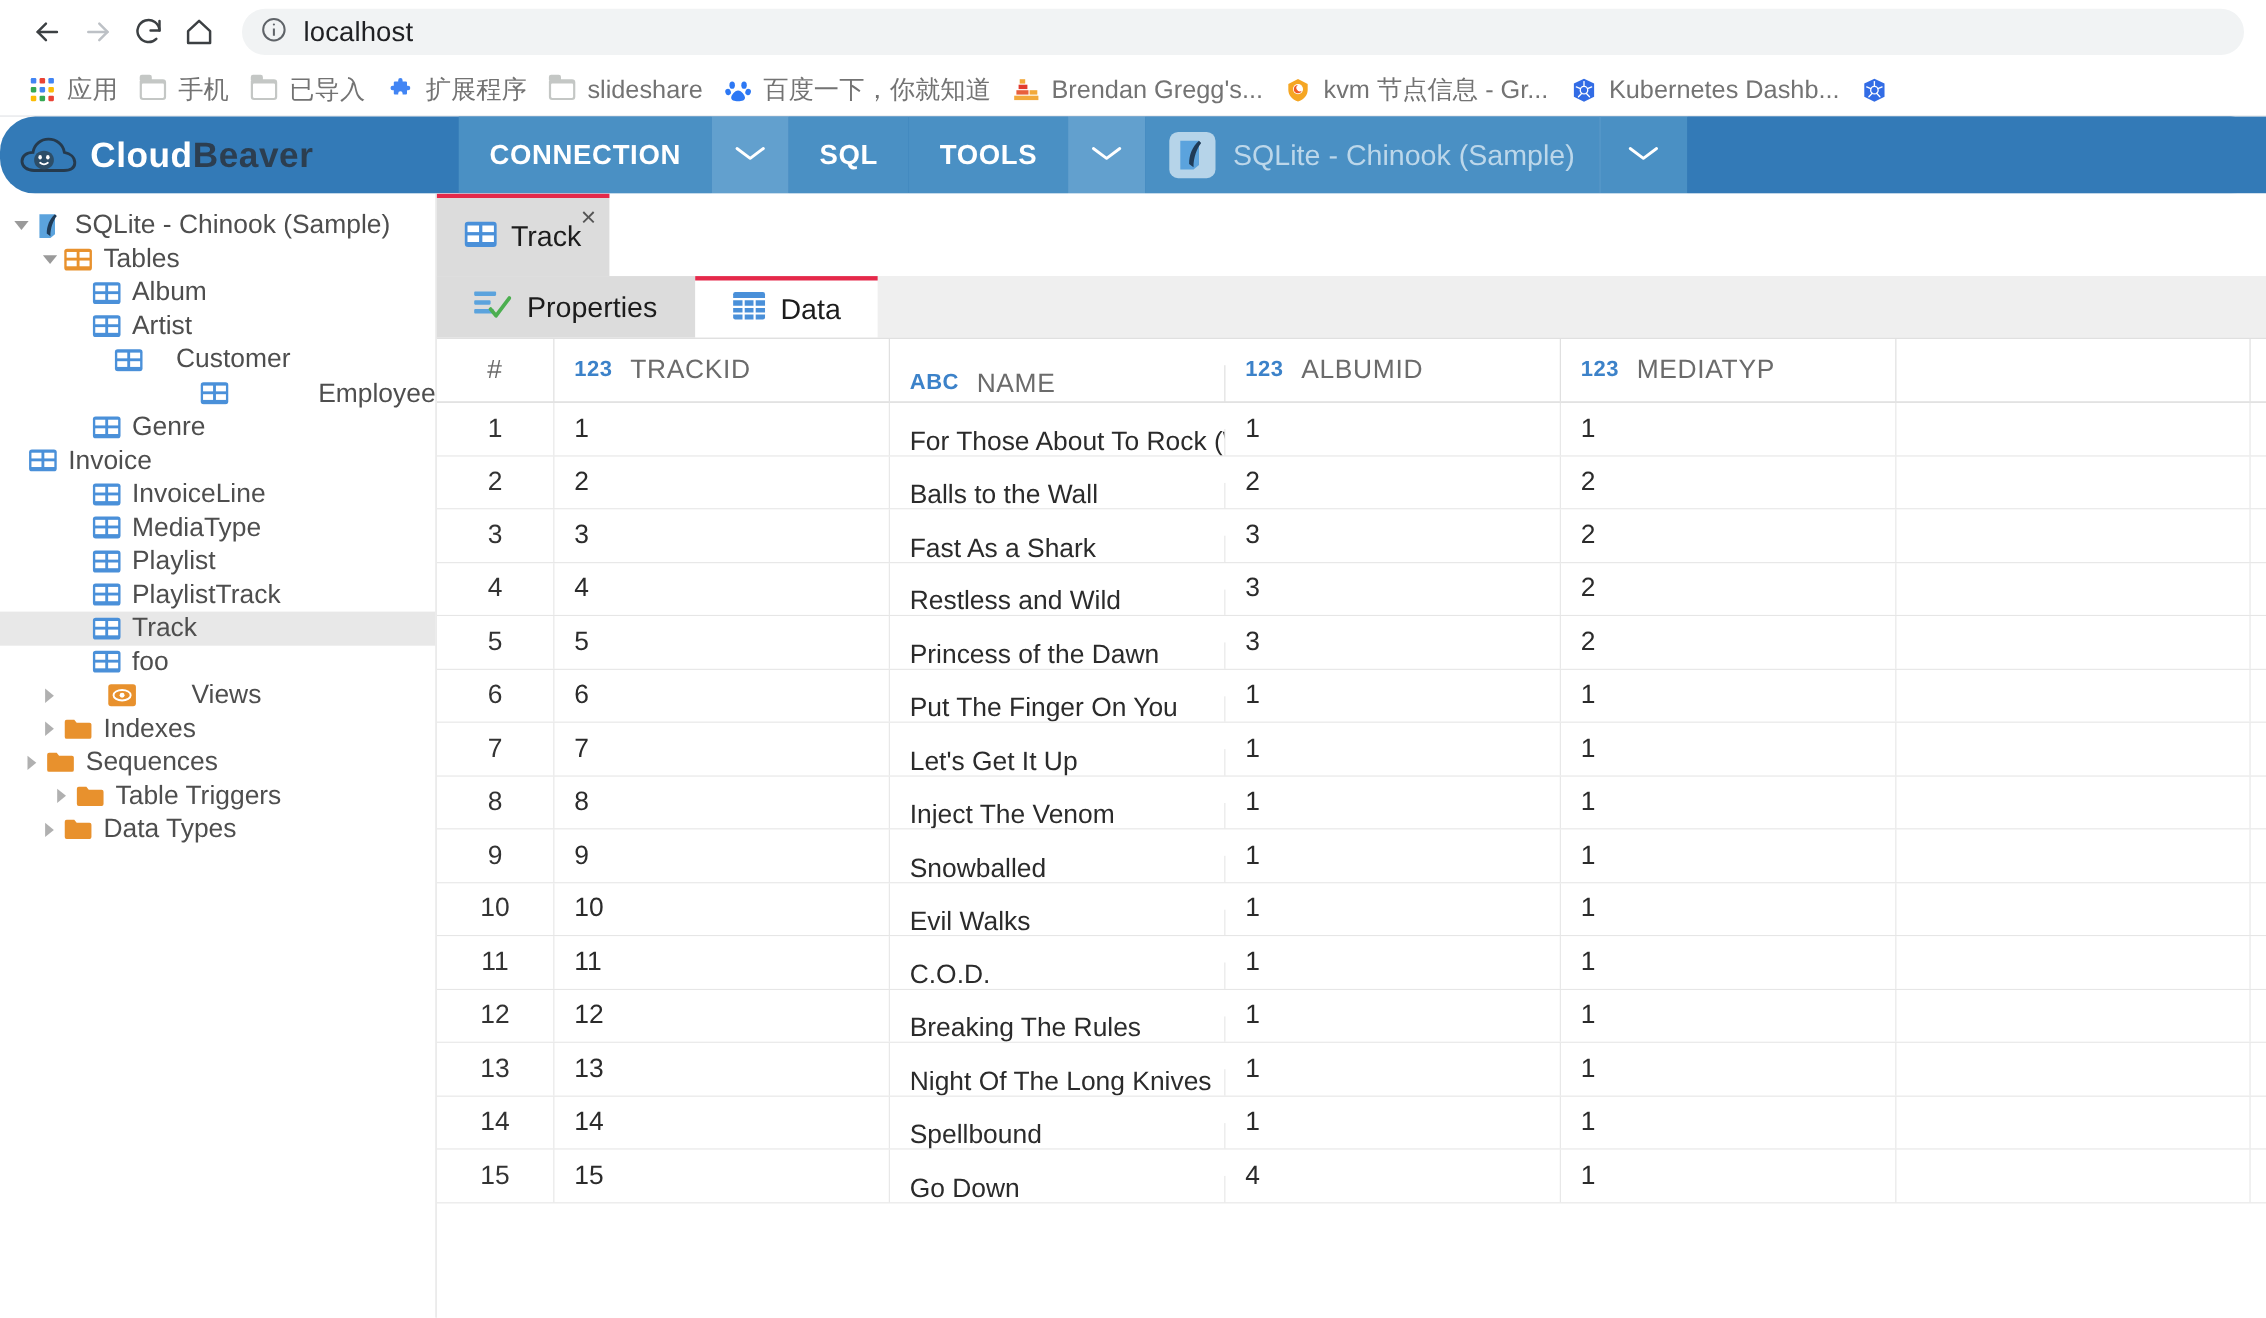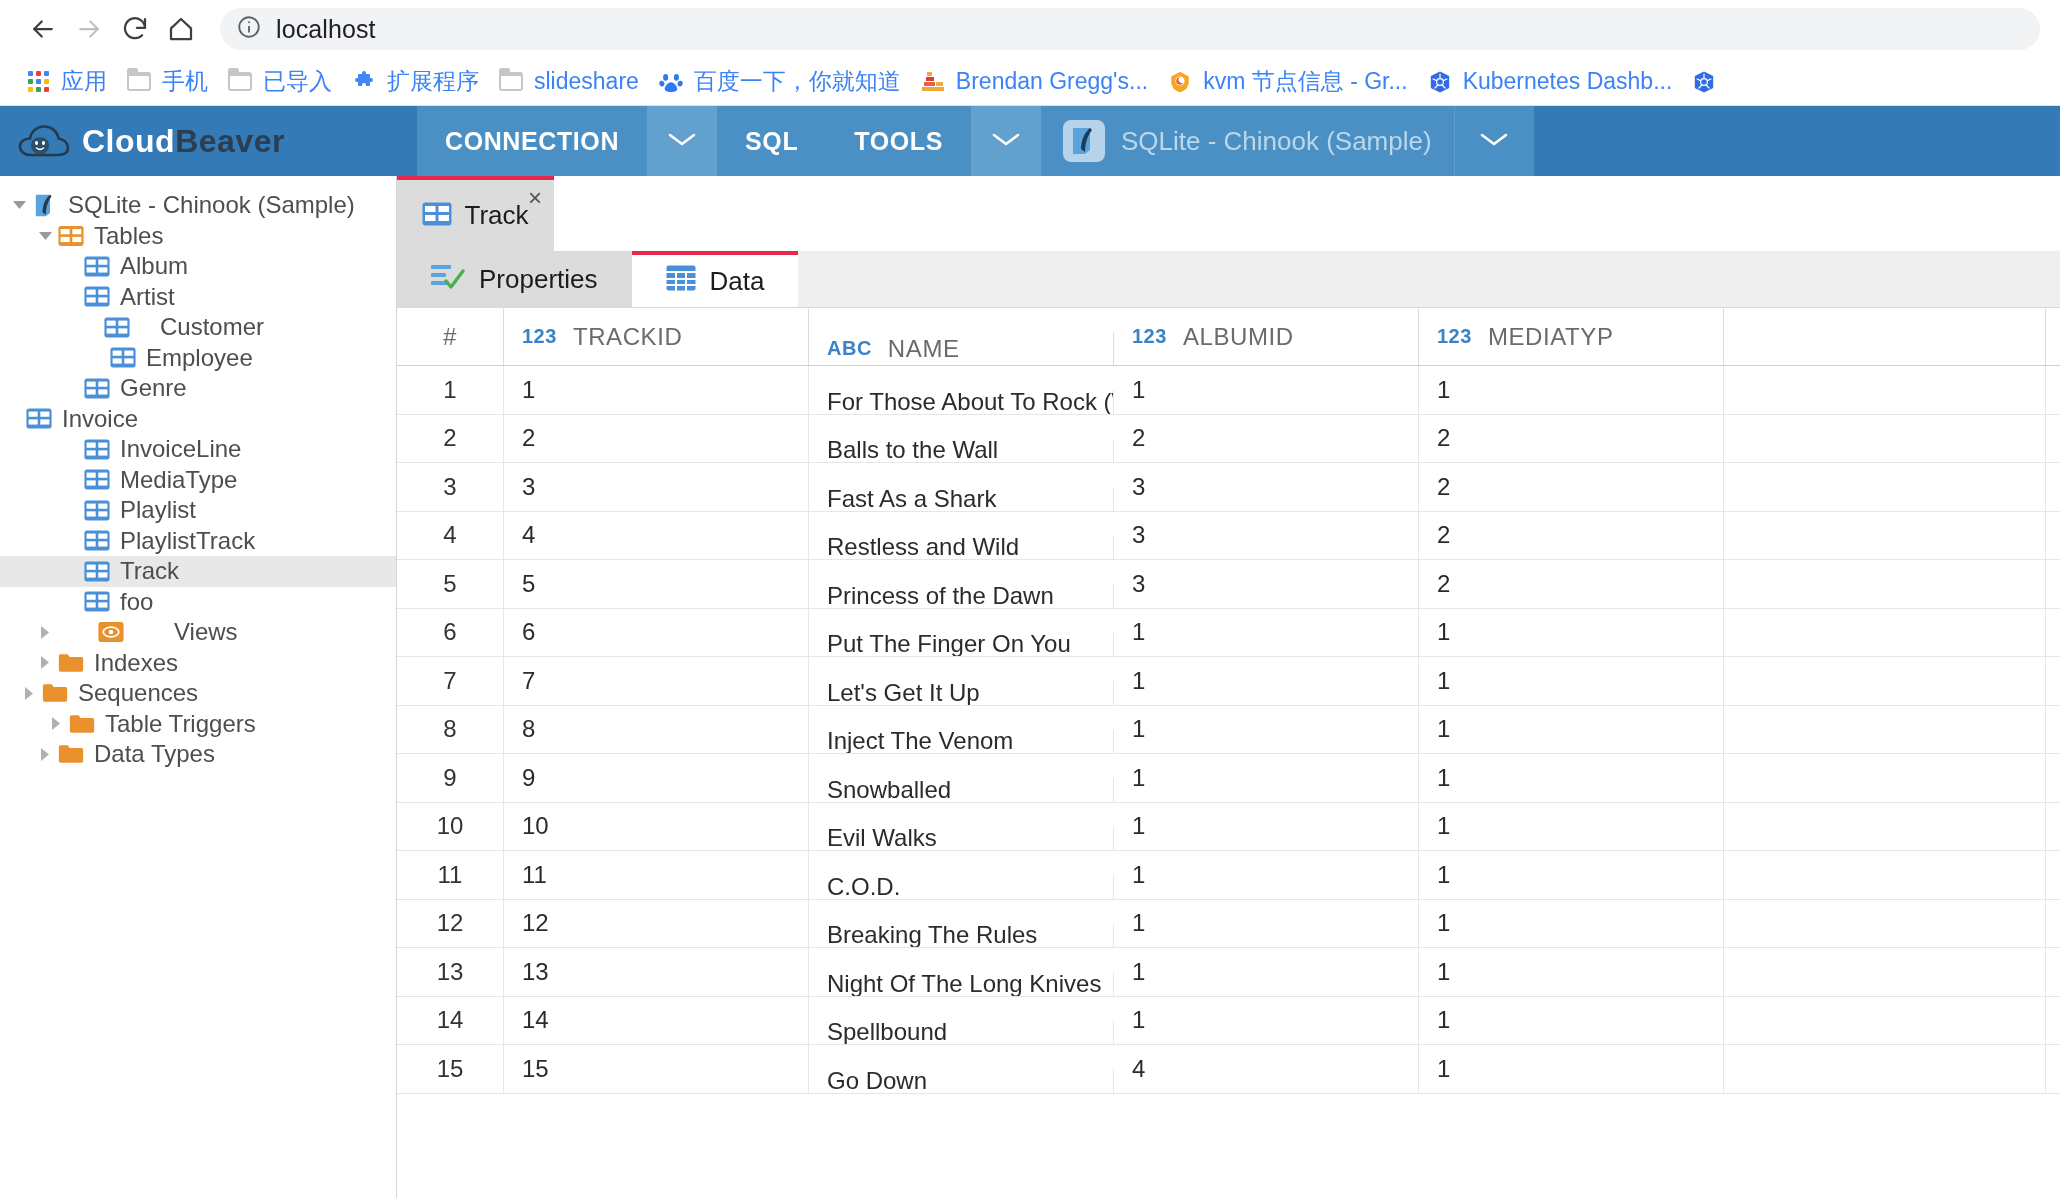--- a/index.html
+++ b/index.html
@@ -62,21 +62,21 @@
     flex: 0 0 auto;
   }
   .bm .bm-icon {
     width: 24px; height: 24px;
     margin-right: 11px;
     flex: 0 0 auto;
     display: flex; align-items: center; justify-content: center;
   }
   .bm .bm-label {
     font-size: 23px;
-    color: #3b82f6;
+    color: #737373;
   }
 
   
   .apps-grid { display: grid; grid-template-columns: repeat(3, 5px); grid-gap: 3px; }
   .apps-grid i { width: 5px; height: 5px; display: block; border-radius: 1px; }
 
   
   .folder-ico { width: 24px; height: 19px; background: #c4c7c5; border-radius: 2px 3px 3px 3px; position: relative; }
   .folder-ico::before {
     content: ""; position: absolute; top: -4px; left: 0; width: 11px; height: 5px;
@@ -86,20 +86,21 @@
     content: ""; position: absolute; top: 4px; left: 2px; right: 2px; bottom: 2px; background: #fff; border-radius: 1px;
   }
 
   
   .cb-header {
     height: 70px;
     background: #337ab7;
     display: flex;
     align-items: stretch;
     color: #fff;
+    border-radius: 32px;
   }
   .cb-logo-area {
     width: 417px;
     display: flex;
     align-items: center;
     padding-left: 18px;
     flex: 0 0 auto;
   }
   .cb-logo-mark { width: 52px; height: 40px; margin-right: 12px; flex: 0 0 auto; }
   .cb-logo-text { font-size: 32px; font-weight: bold; letter-spacing: 0.5px; }
@@ -594,21 +595,21 @@
           <svg width="26" height="21" viewBox="0 0 30 24">
             <rect x="0.5" y="0.5" width="29" height="23" rx="3" fill="#4a90d9"></rect>
             <rect x="3" y="4" width="10.5" height="6" fill="#ffffff"></rect>
             <rect x="16.5" y="4" width="10.5" height="6" fill="#ffffff"></rect>
             <rect x="3" y="13" width="10.5" height="6" fill="#ffffff"></rect>
             <rect x="16.5" y="13" width="10.5" height="6" fill="#ffffff"></rect>
           </svg>
         </span>
         <span class="tree-label">Customer</span>
       </div>
-      <div class="tree-row" style="padding-left: 84px;">
+      <div class="tree-row" style="padding-left: 84px; justify-content: space-between;">
         <span class="twisty"></span>
         <span class="tree-ico">
           <svg width="26" height="21" viewBox="0 0 30 24">
             <rect x="0.5" y="0.5" width="29" height="23" rx="3" fill="#4a90d9"></rect>
             <rect x="3" y="4" width="10.5" height="6" fill="#ffffff"></rect>
             <rect x="16.5" y="4" width="10.5" height="6" fill="#ffffff"></rect>
             <rect x="3" y="13" width="10.5" height="6" fill="#ffffff"></rect>
             <rect x="16.5" y="13" width="10.5" height="6" fill="#ffffff"></rect>
           </svg>
         </span>

